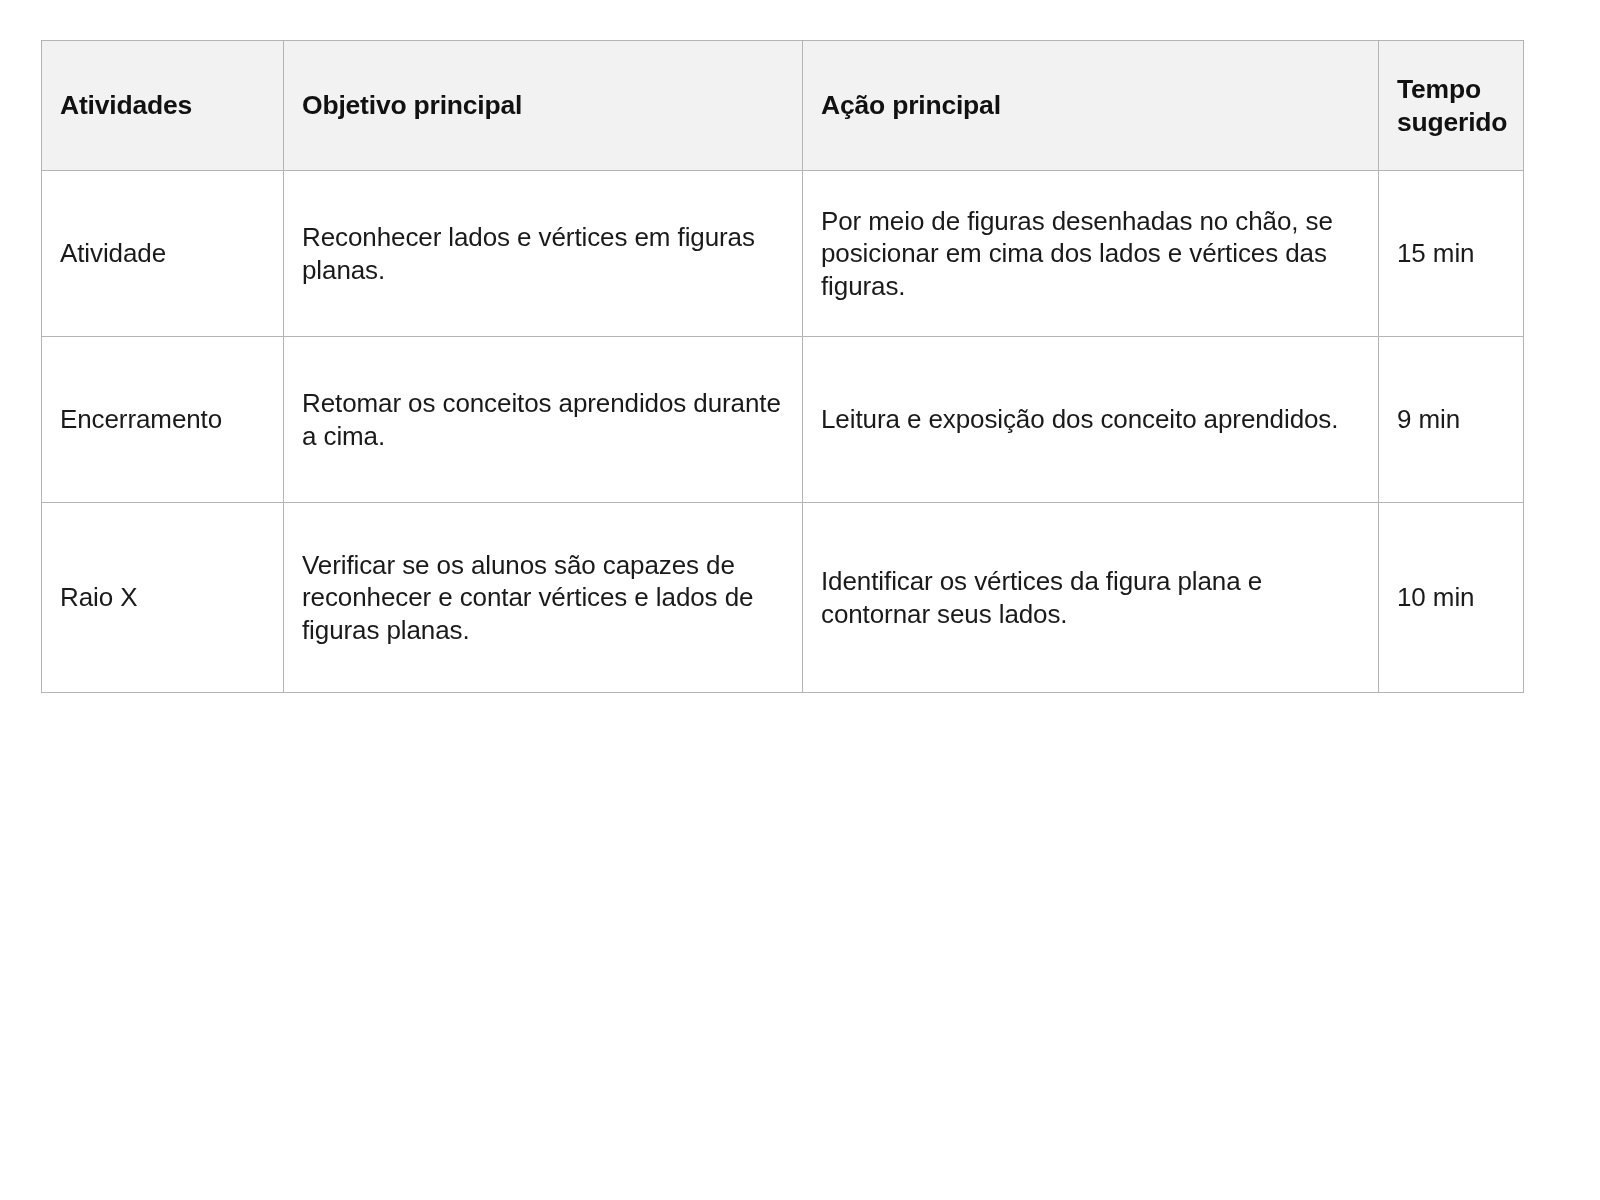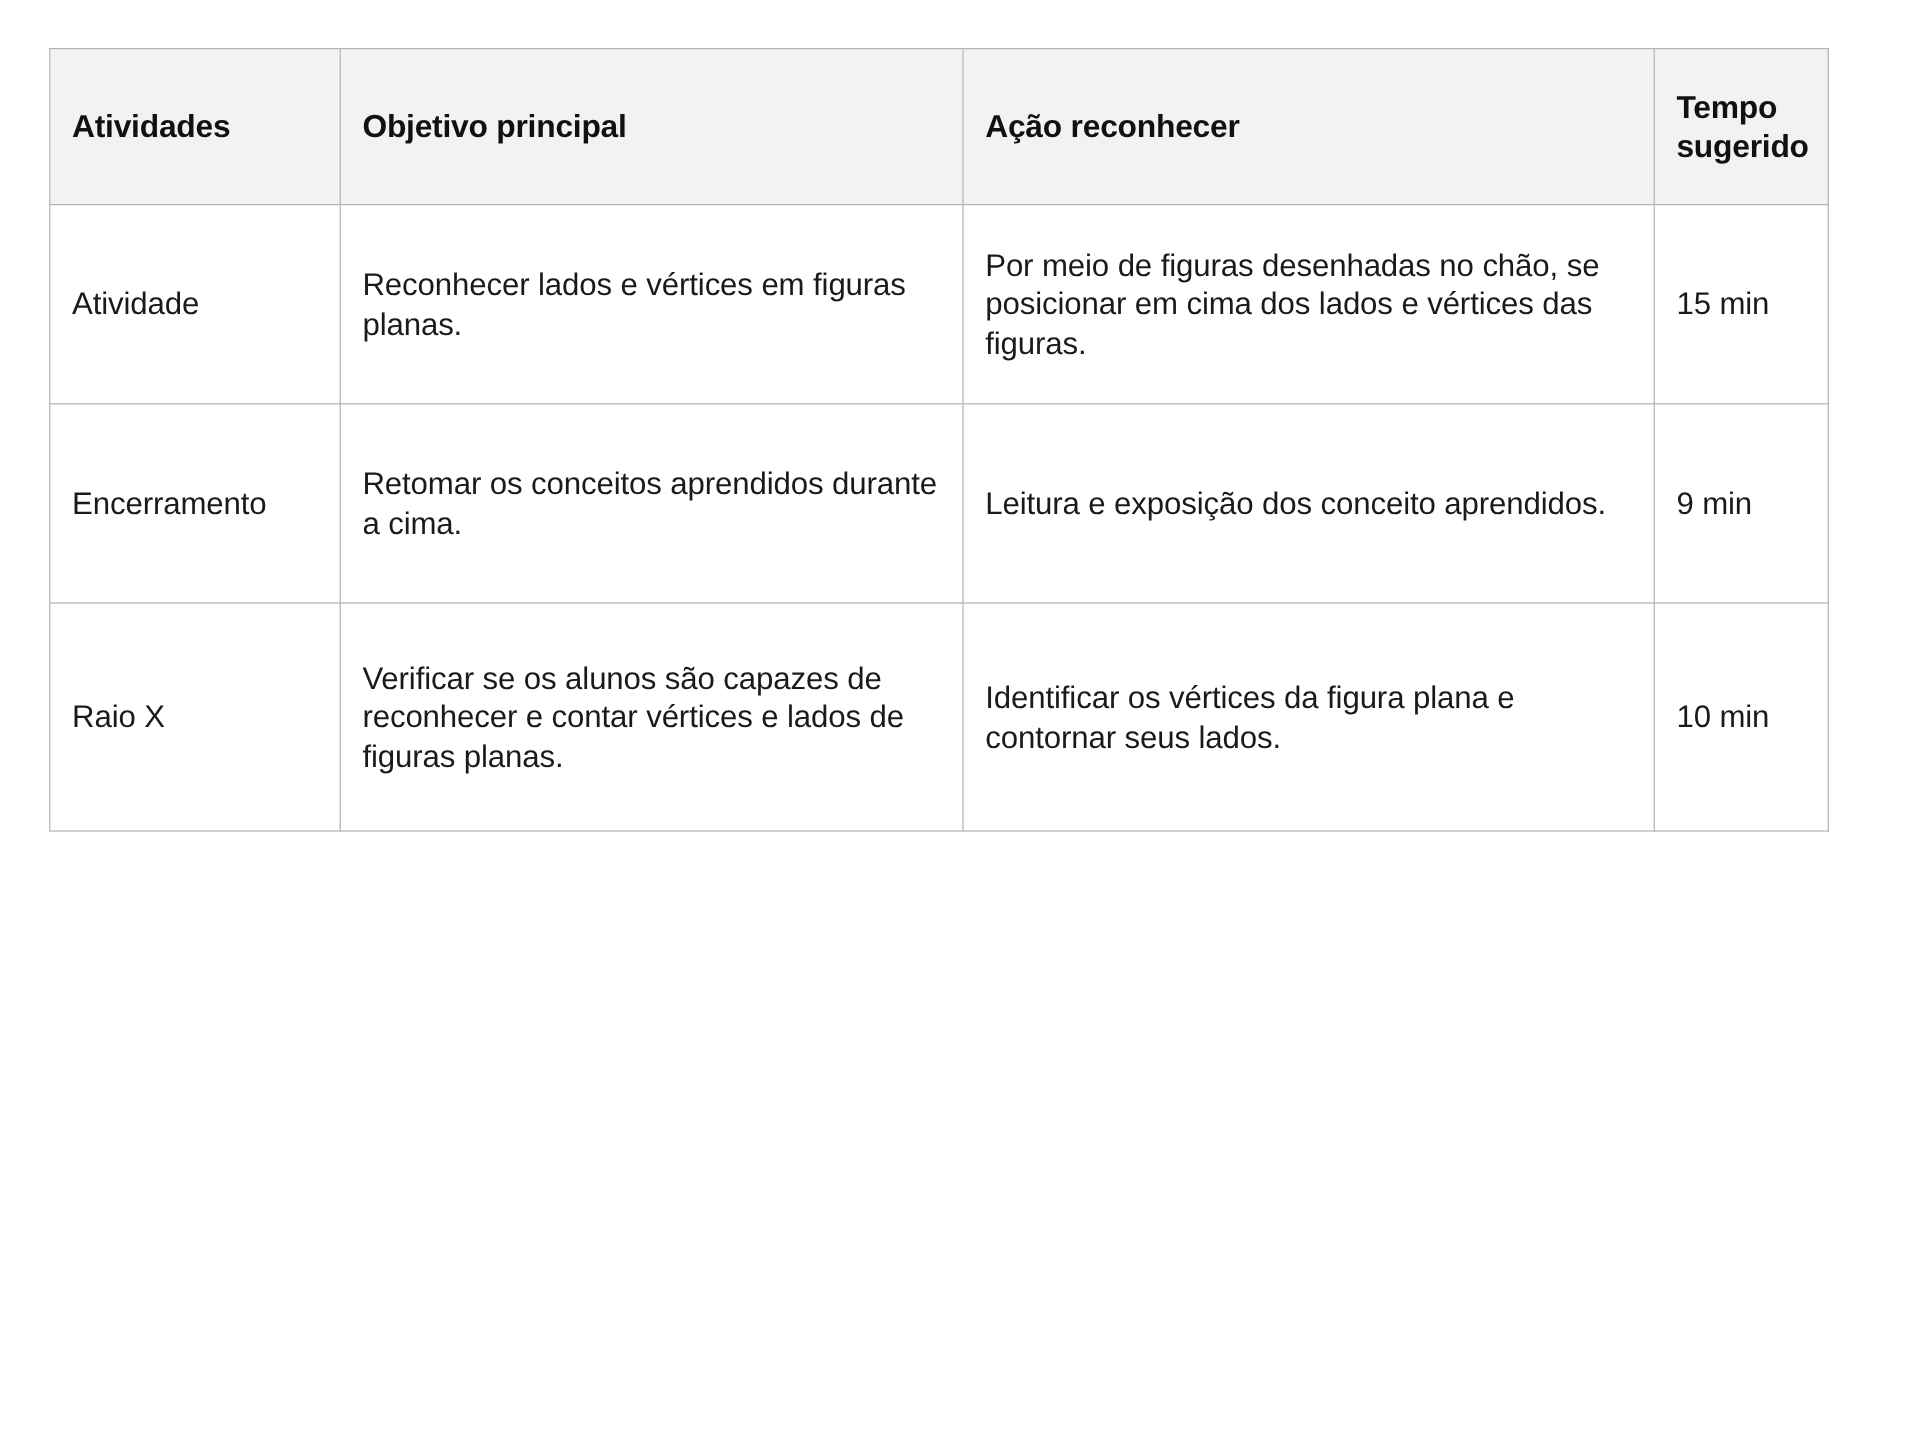--- a/index.html
+++ b/index.html
@@ -100,21 +100,21 @@
       <colgroup>
         <col class="c1">
           <col class="c2">
           <col class="c3">
           <col class="c4">
       </colgroup>
       <thead>
         <tr>
           <th>Atividades</th>
           <th>Objetivo principal</th>
-          <th>Ação reconhecer</th>
+          <th>Ação principal</th>
           <th>Tempo sugerido</th>
         </tr>
       </thead>
       <tbody>
         <tr>
           <td class="col-activity">Atividade</td>
           <td class="col-goal">Reconhecer lados e vértices em figuras planas.</td>
           <td class="col-action">Por meio de figuras desenhadas no chão, se posicionar em cima dos lados e vértices das figuras.</td>
           <td class="col-time">15 min</td>
         </tr>

